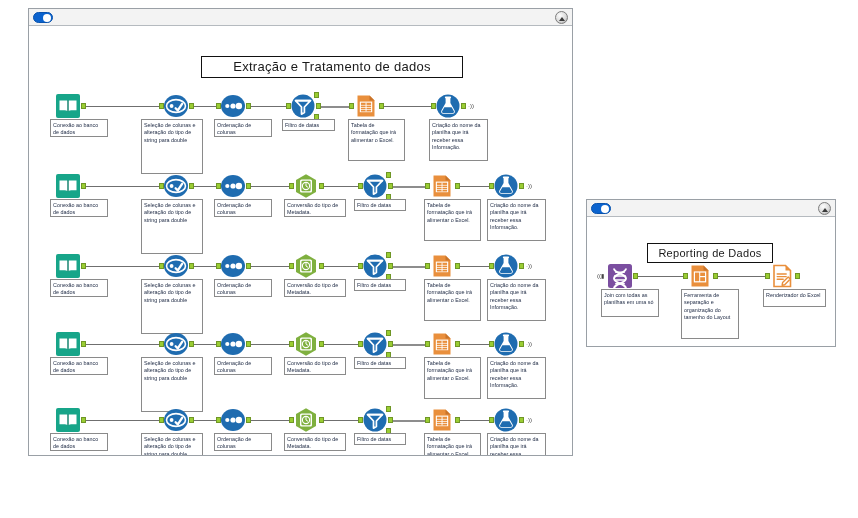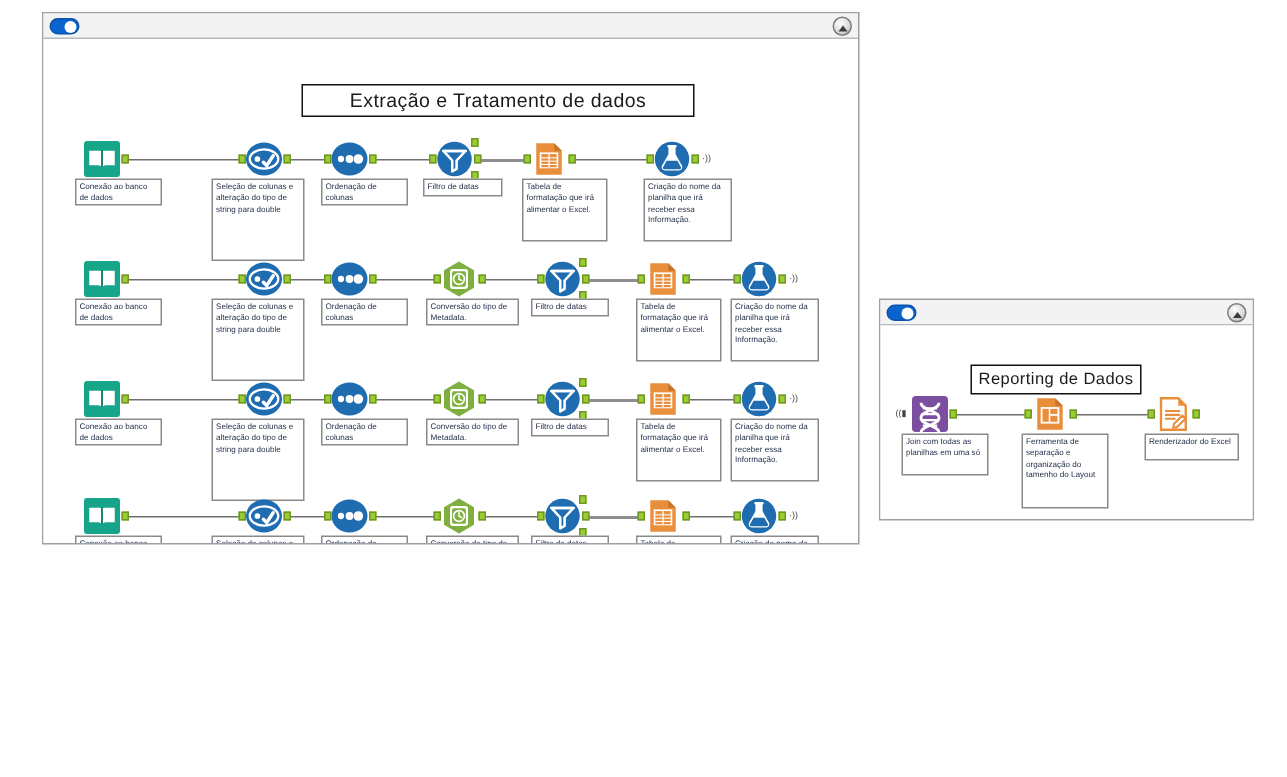--- a/index.html
+++ b/index.html
@@ -204,21 +204,21 @@
       <path d="M5 2.5h11.5l5 5v16H5z" fill="#ffffff" stroke="#e98f3c" stroke-width="1.6"></path>
       <path d="M16.5 2.5l5 5h-5z" fill="#e98f3c"></path>
       <path d="M8.2 11h9M8.2 13.6h9M8.2 16.2h6" stroke="#e98f3c" stroke-width="1.4" stroke-linecap="round"></path>
       <path d="M13.6 19.6l5.6-5.6 2.1 2.1-5.6 5.6-2.6.5z" fill="#ffffff" stroke="#e98f3c" stroke-width="1.4" stroke-linejoin="round"></path>
     </symbol>
   </defs>
 </svg>
 
 <div id="stage"></div>
 
-<div class="container-window" style="left:28px;top:8px;width:545px;height:355px;">
+<div class="container-window" style="left:28px;top:8px;width:545px;height:448px;">
     <div class="container-titlebar">
       <div class="toggle-switch">
         <div class="toggle-knob"></div>
       </div>
       <div class="collapse-btn"></div>
     </div>
     <div class="container-canvas">
       <div class="title-box" style="left:172px;top:30px;width:262px;height:22px;font-size:13px;line-height:20px;">Extração e Tratamento de dados</div>
       <div class="wire" style="left:55px;top:80px;width:76px;"></div>
       <div class="node" style="left:26px;top:67px;">
@@ -534,21 +534,21 @@
     </div>
   </div>
 <div class="container-window" style="left:586px;top:199px;width:250px;height:148px;">
     <div class="container-titlebar">
       <div class="toggle-switch">
         <div class="toggle-knob"></div>
       </div>
       <div class="collapse-btn"></div>
     </div>
     <div class="container-canvas">
-      <div class="title-box" style="left:60px;top:26px;width:114px;height:20px;font-size:11px;line-height:18px;">Reporting de Dados</div>
+      <div class="title-box" style="left:60px;top:26px;width:126px;height:20px;font-size:11px;line-height:18px;">Reporting de Dados</div>
       <div class="wire" style="left:49px;top:59px;width:48px;"></div>
       <div class="node" style="left:20px;top:46px;">
         <svg width="26" height="26" viewBox="0 0 26 26">
           <use xlink:href="#sym-dna-join-icon"></use>
         </svg>
       </div>
       <div class="anchor" style="left:46px;top:56px;"></div>
       <div class="wireless" style="left:10px;top:56px;">((▮</div>
       <div class="note" style="left:14px;top:72px;width:58px;height:28px;">Join com todas as planilhas em uma só</div>
       <div class="wire" style="left:129px;top:59px;width:50px;"></div>

